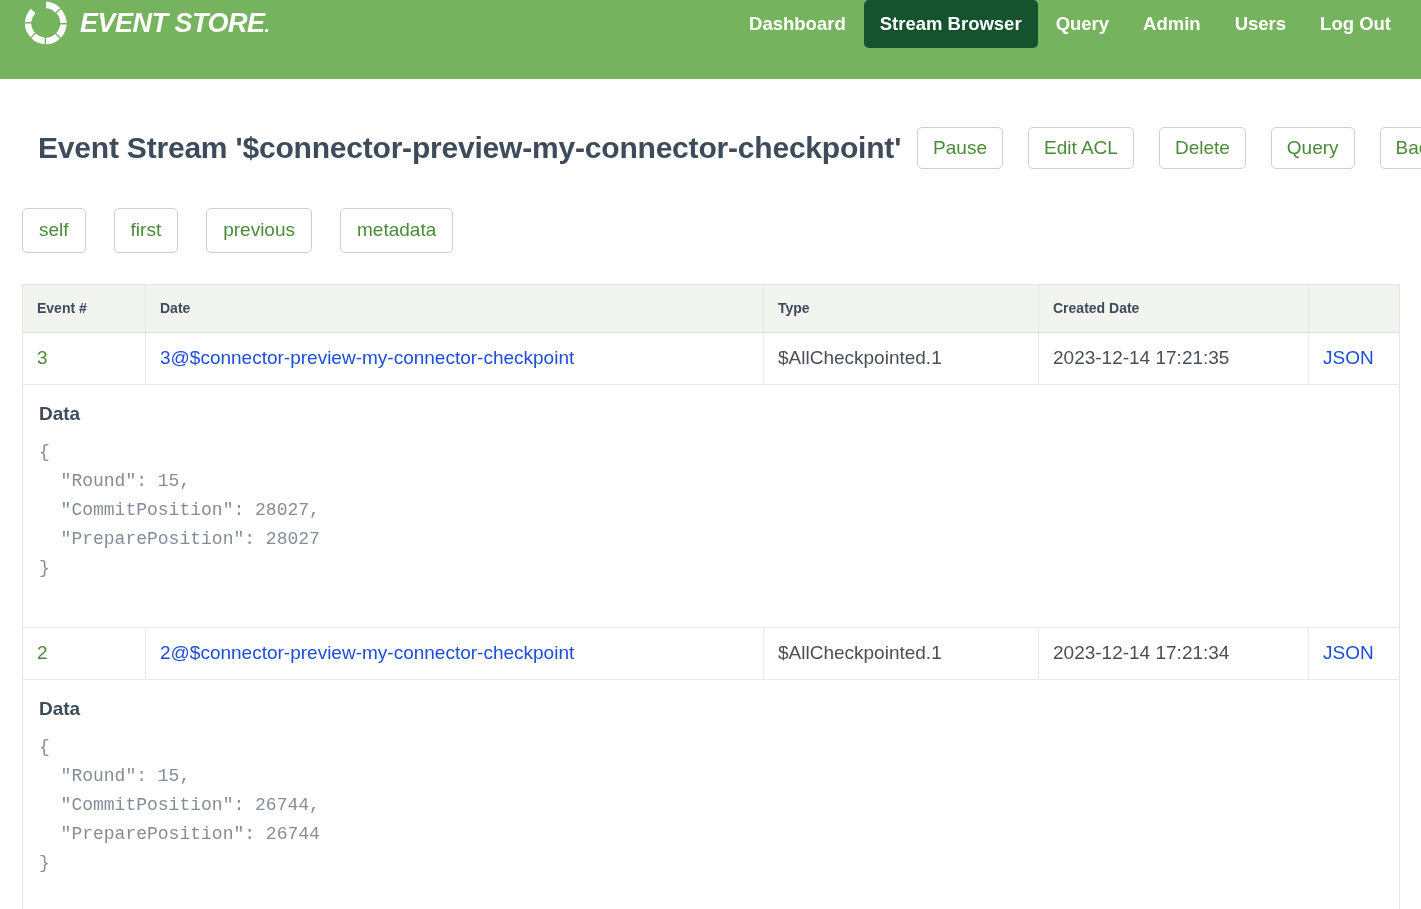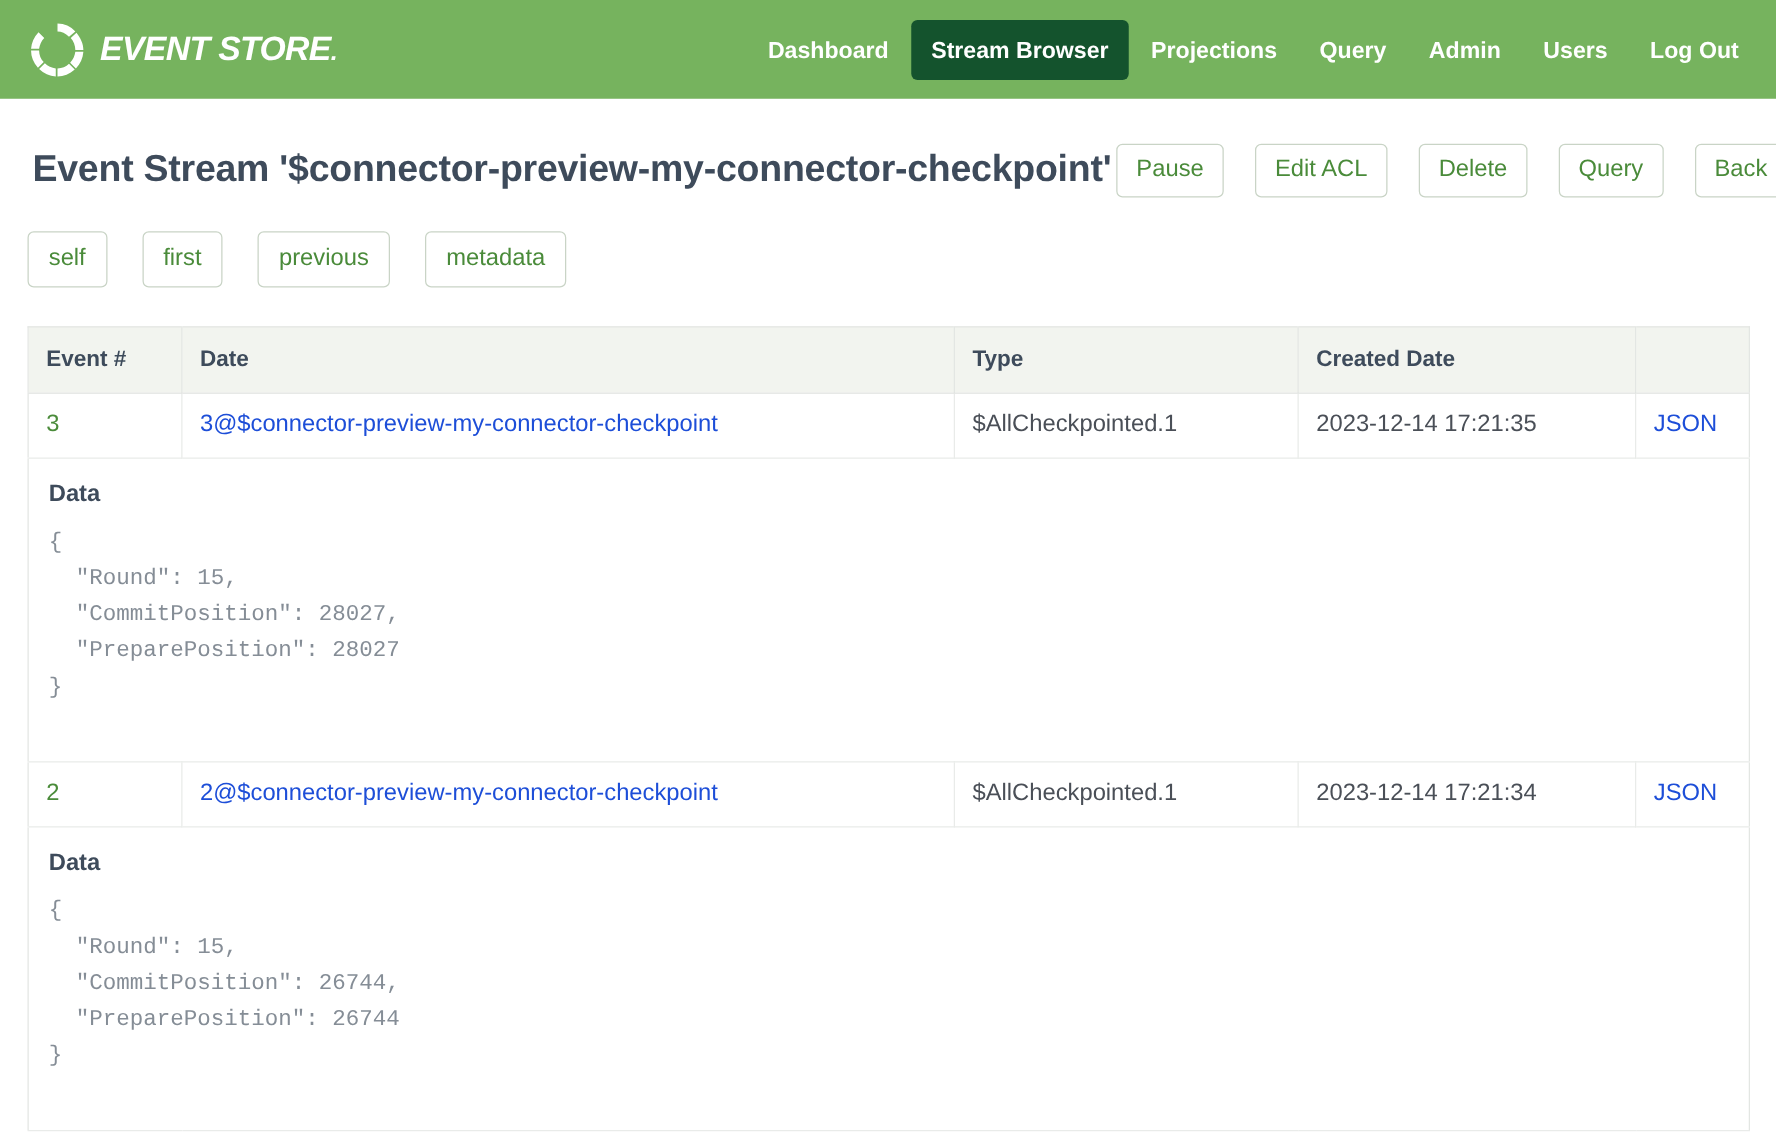--- a/index.html
+++ b/index.html
@@ -10,21 +10,21 @@
     background: #ffffff;
     font-family: "Liberation Sans", sans-serif;
     overflow: hidden;
   }
 
   
   .navbar {
     height: 79px;
     background: #76b35e;
     display: flex;
-    align-items: center;
+    align-items: flex-start;
     padding: 0 14px 0 14px;
     position: relative;
   }
   .brand {
     display: flex;
     align-items: center;
     gap: 11px;
     padding-left: 9px;
     flex: 0 0 auto;
   }
@@ -66,21 +66,21 @@
 
   .title-row {
     display: flex;
     align-items: center;
     padding-top: 36px;
   }
   .page-title {
     font-size: 30px;
     font-weight: bold;
     color: #3e4b5b;
-    margin: 4px;
+    margin: 16px;
     letter-spacing: -0.2px;
     white-space: nowrap;
   }
   .title-actions {
     margin-left: auto;
     display: flex;
     gap: 25px;
     align-items: center;
   }
 
@@ -111,21 +111,21 @@
     margin-top: 31px;
     width: 1377px;
     border-collapse: collapse;
     table-layout: fixed;
     border: 1px solid #e3e6e3;
     border-bottom: none;
   }
   .events-table th {
     background: #f2f4ef;
     color: #3e4b5b;
-    font-size: 18px;
+    font-size: 14px;
     font-weight: bold;
     text-align: left;
     padding: 15px 14px 16px 14px;
     border-right: 1px solid #e3e6e3;
     border-bottom: 1px solid #dfe2df;
     vertical-align: middle;
   }
   .events-table th:last-child { border-right: none; }
 
   .events-table td {
@@ -198,21 +198,20 @@
           <path d="M4 48 C5 37 9 27 17 19 L27 29 C22 34 19 41 18 48 Z"></path>
         </g>
       </svg>
     </span>
     <span class="brand-text"><span>EVENT STORE</span><span class="brand-dot">.</span></span>
   </div>
 
   <nav class="nav-links">
     <a class="nav-link">Dashboard</a>
     <a class="nav-link active">Stream Browser</a>
-    <a class="nav-link">Projections</a>
     <a class="nav-link">Query</a>
     <a class="nav-link">Admin</a>
     <a class="nav-link">Users</a>
     <a class="nav-link">Log Out</a>
   </nav>
 </div>
 
 <div class="page">
 
   <div class="title-row">

